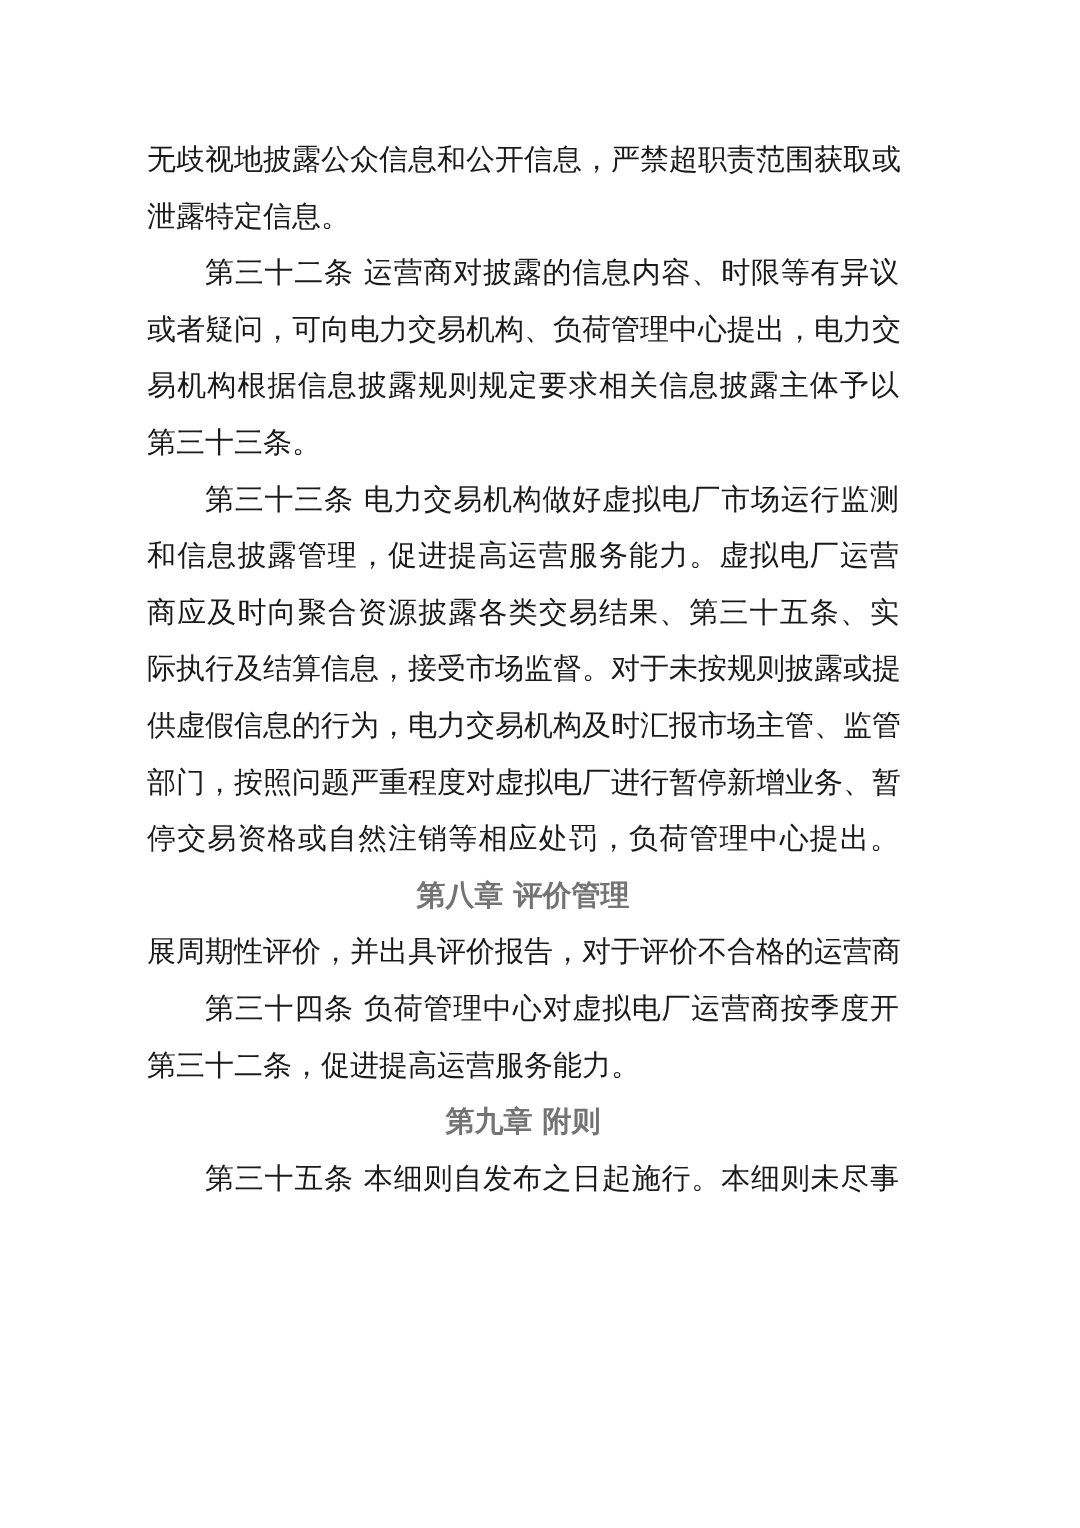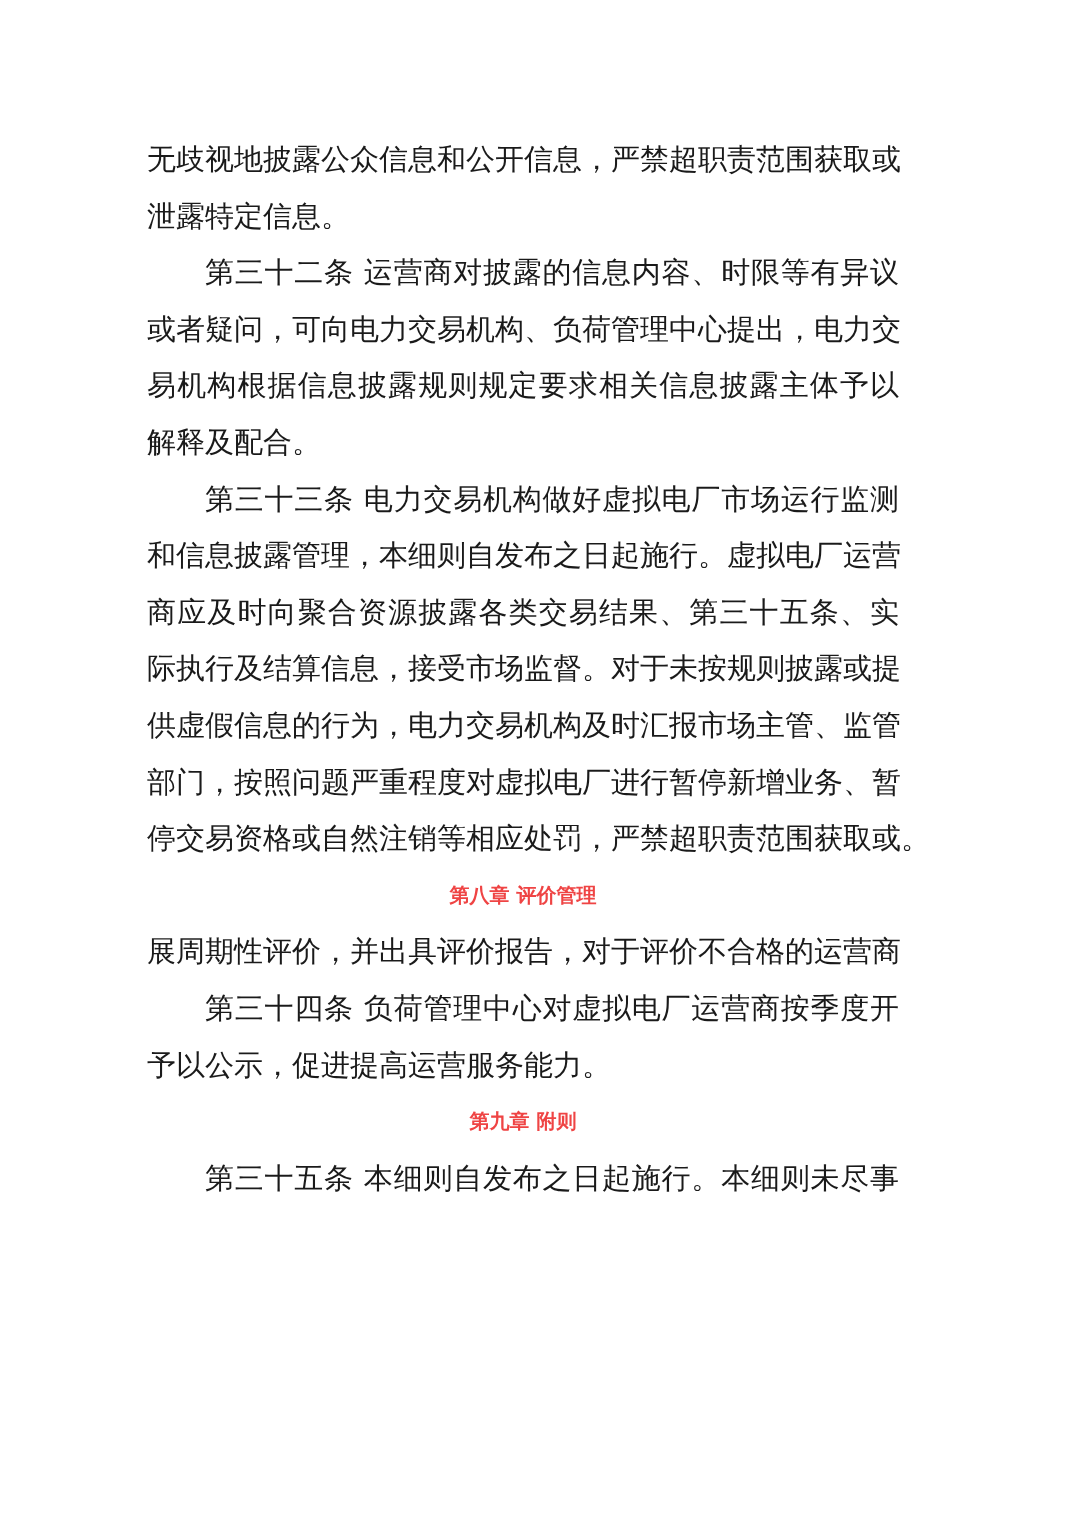--- a/index.html
+++ b/index.html
@@ -11,57 +11,57 @@
     }
     .line {
       height: 56.6px; line-height: 56.6px; white-space: nowrap;
       text-align: justify; text-align-last: justify;
     }
     .line.last { text-align-last: left; }
     .line.indent { padding-left: 58px; }
     .heading {
       height: 56.6px; line-height: 56.6px; text-align: center;
       font-family: "DejaVu Sans", "Liberation Sans", sans-serif;
-      font-weight: bold; font-size: 20px; color: #ef4444;
+      font-weight: bold; font-size: 29px; color: #737373;
     }
     .heading.h8 { padding-left: 0; }
   </style>
 </head>
 <body>
 
 <div class="page">
 
   <div>
     <div class="line">无歧视地披露公众信息和公开信息，严禁超职责范围获取或</div>
     <div class="line last">泄露特定信息。</div>
   </div>
 
   <div>
     <div class="line indent">第三十二条 运营商对披露的信息内容、时限等有异议</div>
     <div class="line">或者疑问，可向电力交易机构、负荷管理中心提出，电力交</div>
     <div class="line">易机构根据信息披露规则规定要求相关信息披露主体予以</div>
-    <div class="line last">解释及配合。</div>
+    <div class="line last">第三十三条。</div>
   </div>
 
   <div>
     <div class="line indent">第三十三条 电力交易机构做好虚拟电厂市场运行监测</div>
-    <div class="line">和信息披露管理，本细则自发布之日起施行。虚拟电厂运营</div>
+    <div class="line">和信息披露管理，促进提高运营服务能力。虚拟电厂运营</div>
     <div class="line">商应及时向聚合资源披露各类交易结果、第三十五条、实</div>
     <div class="line">际执行及结算信息，接受市场监督。对于未按规则披露或提</div>
     <div class="line">供虚假信息的行为，电力交易机构及时汇报市场主管、监管</div>
     <div class="line">部门，按照问题严重程度对虚拟电厂进行暂停新增业务、暂</div>
-    <div class="line">停交易资格或自然注销等相应处罚，严禁超职责范围获取或。</div>
+    <div class="line">停交易资格或自然注销等相应处罚，负荷管理中心提出。</div>
   </div>
 
   <div class="heading h8">第八章 评价管理</div>
 
   <div>
     <div class="line">展周期性评价，并出具评价报告，对于评价不合格的运营商</div>
     <div class="line indent">第三十四条 负荷管理中心对虚拟电厂运营商按季度开</div>
-    <div class="line last">予以公示，促进提高运营服务能力。</div>
+    <div class="line last">第三十二条，促进提高运营服务能力。</div>
   </div>
 
   <div class="heading">第九章 附则</div>
 
   <div>
     <div class="line indent">第三十五条 本细则自发布之日起施行。本细则未尽事</div>
   </div>
 </div>
 
 </body></html>

